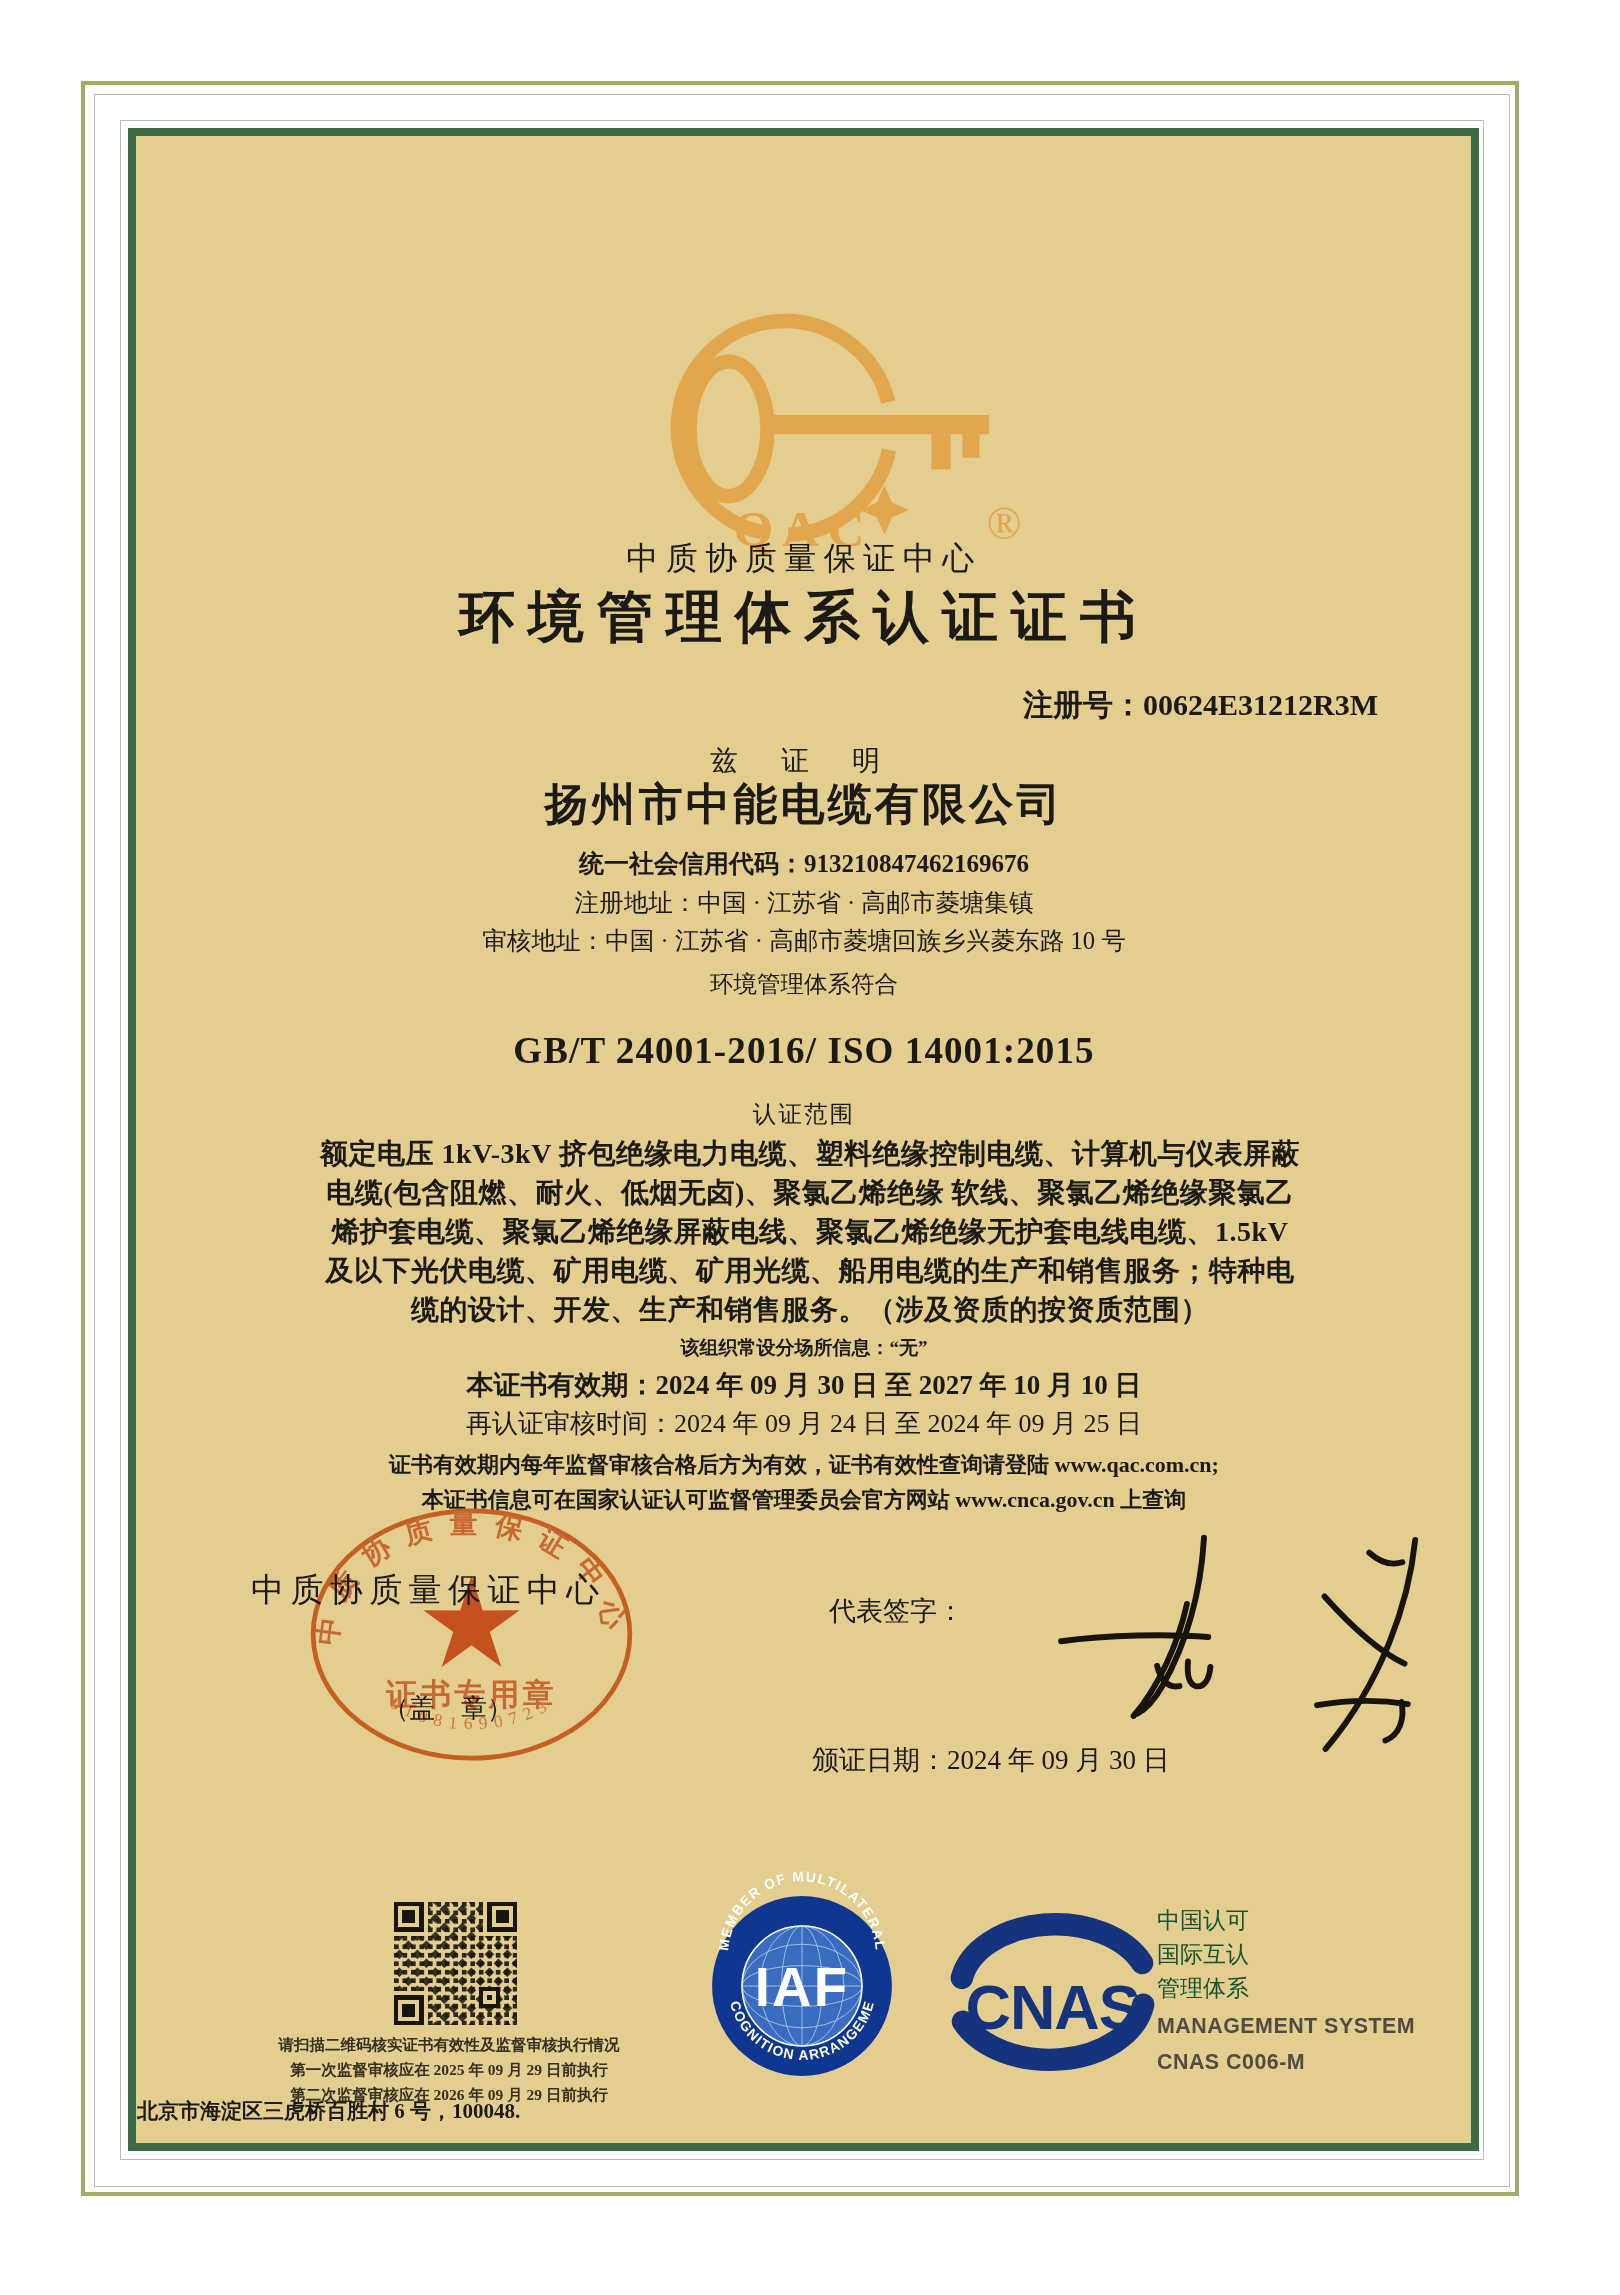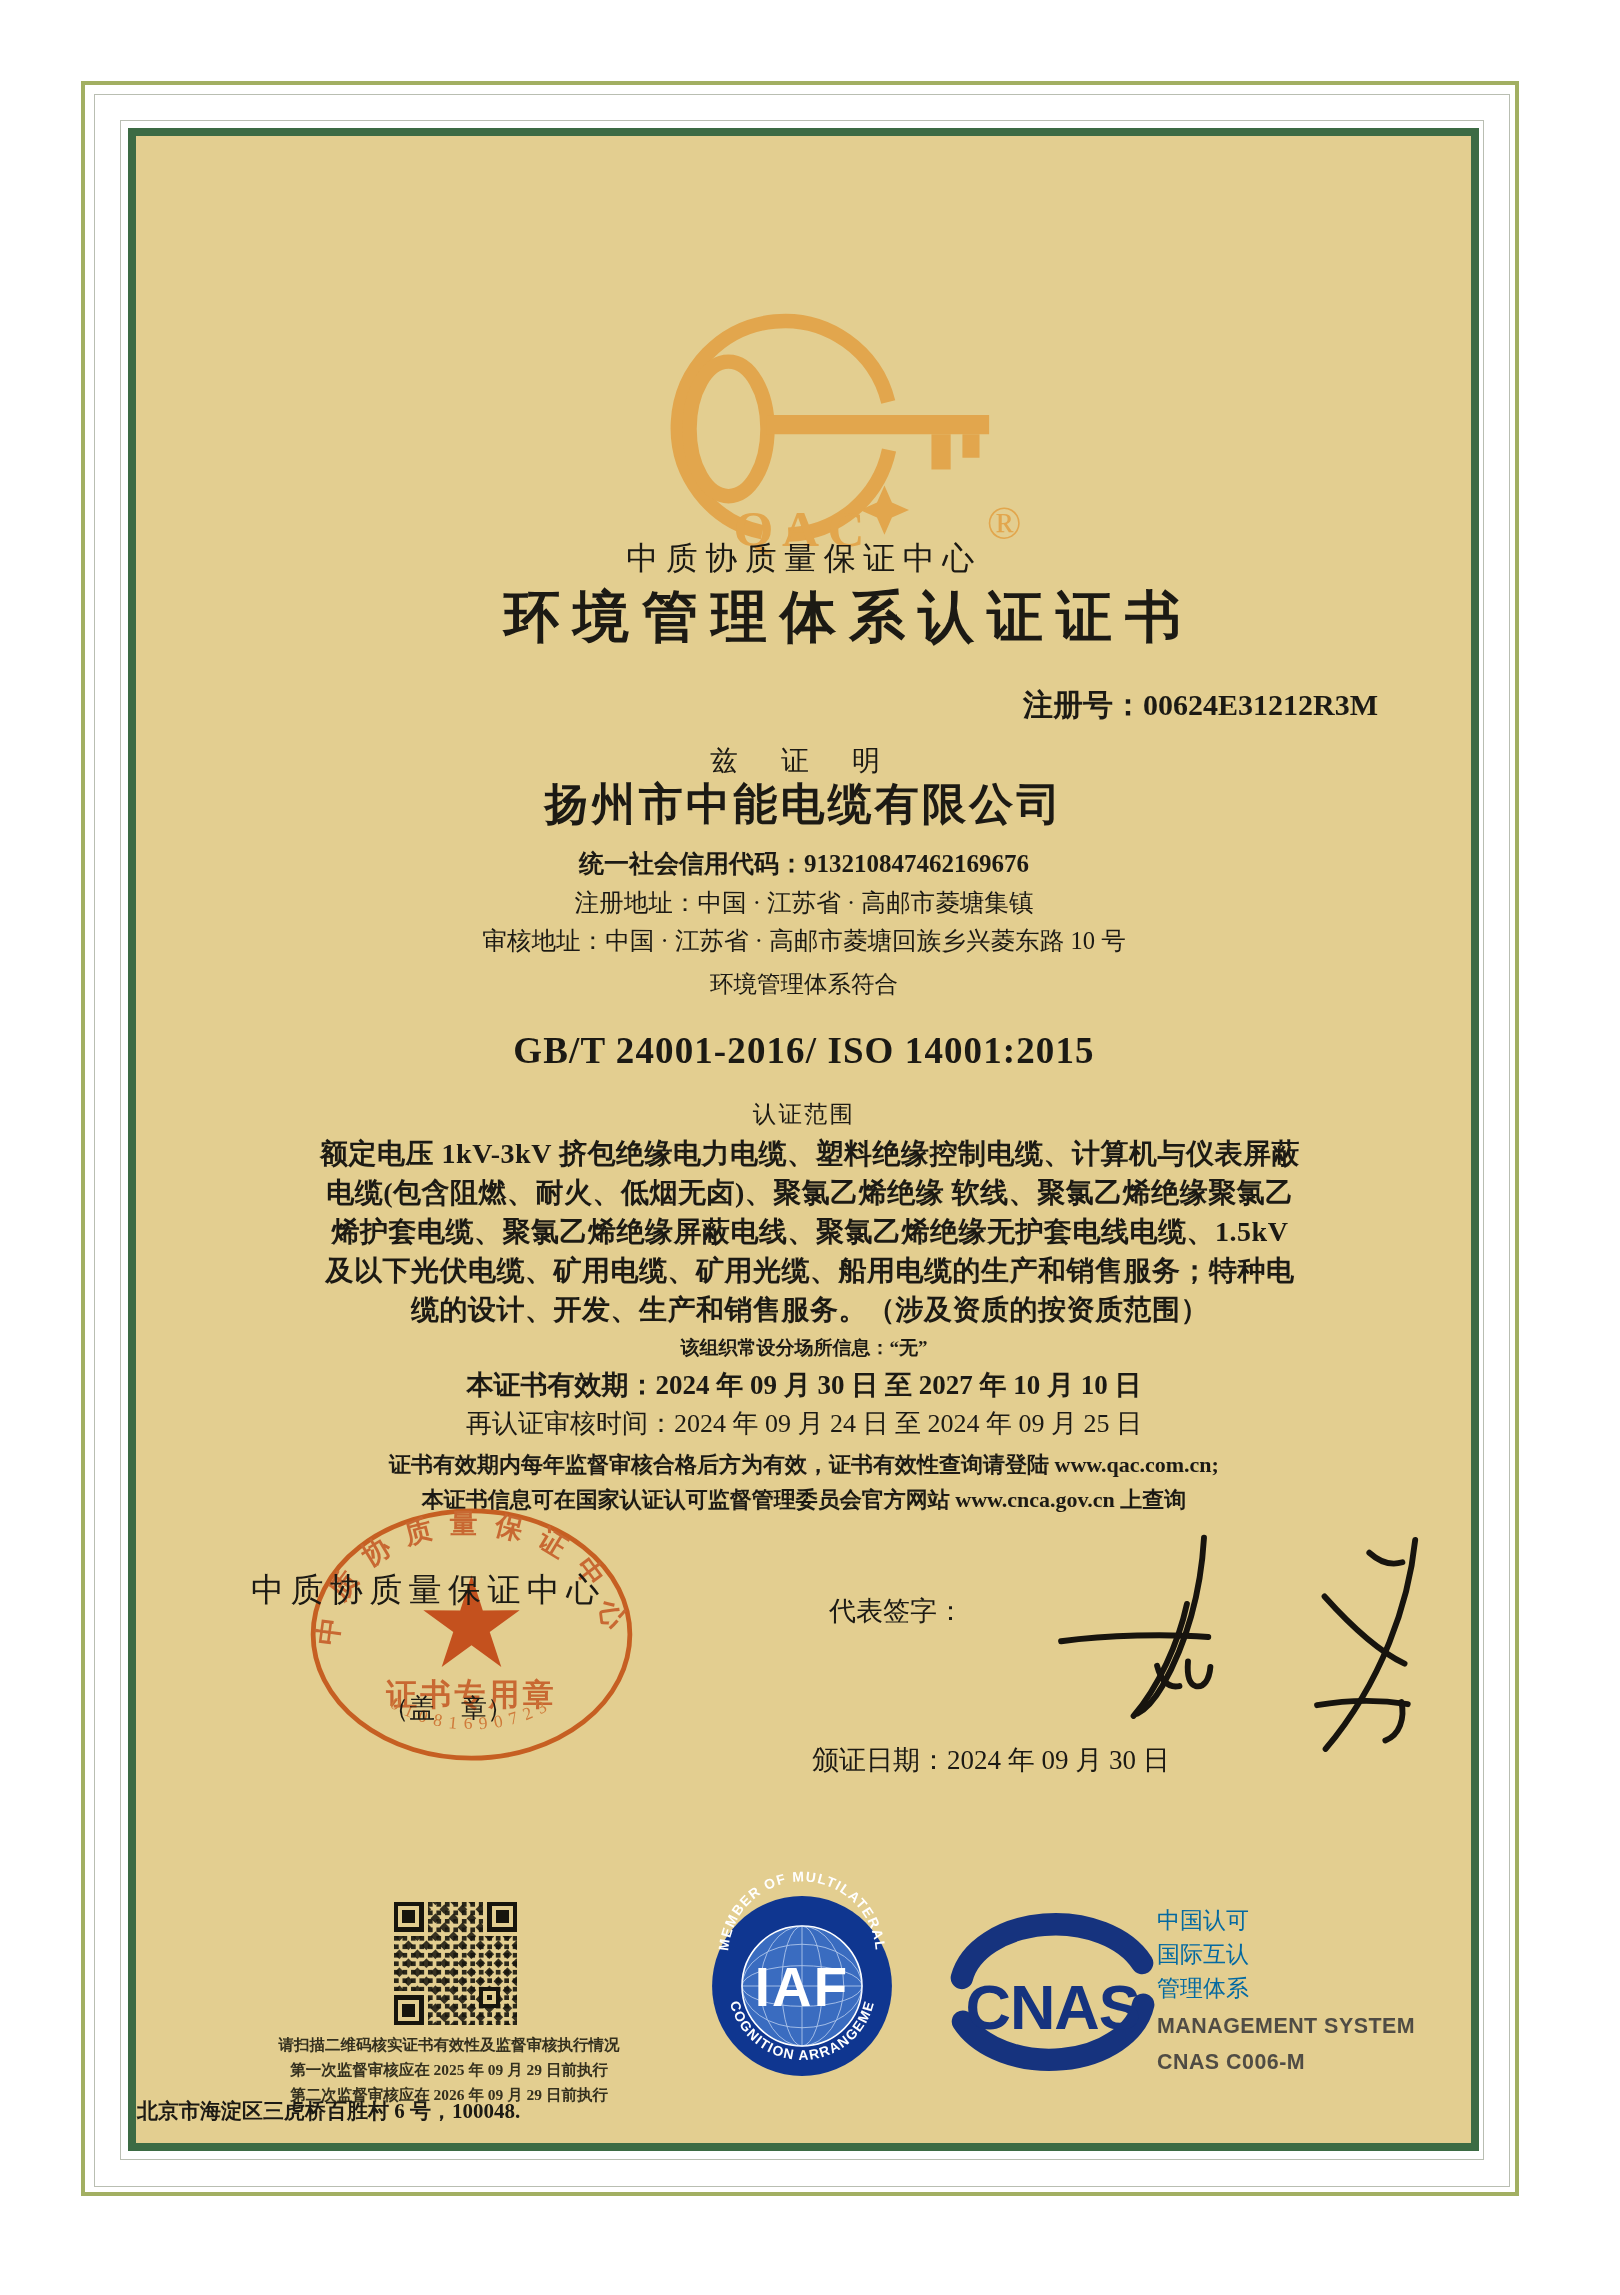--- a/index.html
+++ b/index.html
@@ -11,21 +11,21 @@
   .f3{left:120px;top:120px;width:1364px;height:2040px;border:1.6px solid #b9beb2;}
   .f4{left:128px;top:128px;width:1351px;height:2023px;border:8.5px solid #3c6b44;background:#e3ce90;}
   .t{position:absolute;white-space:nowrap;}
   .c{position:absolute;left:137px;width:1334px;text-align:center;white-space:nowrap;}
   .b{font-weight:bold;}
   .scope{position:absolute;left:176px;top:1134px;width:1268px;text-align:center;
          font-size:28px;font-weight:bold;line-height:39px;letter-spacing:0.5px;}
   .caps{position:absolute;left:209px;top:2032px;width:480px;text-align:center;
         font-size:15.5px;line-height:25px;font-weight:600;color:#34301e;}
   .accred{position:absolute;left:1157px;top:1904px;text-align:left;}
-  .acc-zh{font-size:23px;line-height:34px;color:#0369a1;}
+  .acc-zh{font-size:23px;line-height:34px;color:#14532d;}
   .acc-en{font-size:21.4px;line-height:31px;color:#504c44;font-weight:bold;
           font-family:"Liberation Sans","DejaVu Sans",sans-serif;letter-spacing:0.5px;}
   svg{position:absolute;overflow:visible;}
   svg text{font-family:"Liberation Serif","DejaVu Serif",serif;}
   .sans{font-family:"Liberation Sans","DejaVu Sans",sans-serif;}
 </style>
 </head>
 <body>
 
 <div class="cert">
@@ -45,21 +45,21 @@
       <rect x="232" y="206" width="416" height="36"></rect>
       <rect x="540" y="242" width="36" height="66"></rect>
       <rect x="598" y="242" width="32" height="44"></rect>
       <path d="M452,338 L466,370 L498,384 L466,398 L452,430 L438,398 L406,384 L438,370 Z"></path>
     </g>
     <text x="300" y="452" text-anchor="middle" font-size="96" font-weight="600" letter-spacing="16" fill="#e2a64d">QAC</text>
     <text x="676" y="438" text-anchor="middle" font-size="86" fill="#e2a64d">®</text>
   </svg>
 
   <div class="c" style="top:537px;font-size:32px;letter-spacing:7.5px;">中质协质量保证中心</div>
-  <div class="c b" style="top:580px;font-size:56px;letter-spacing:13px;margin-left:45px;">环境管理体系认证证书</div>
+  <div class="c b" style="top:580px;font-size:56px;letter-spacing:13px;">环境管理体系认证证书</div>
 
   <div class="c b" style="top:685px;font-size:30px;text-align:right;padding-right:93px;box-sizing:border-box;">
     <span>注册号：</span><span>00624E31212R3M</span>
   </div>
 
   <div class="c" style="top:742px;font-size:28px;letter-spacing:18px;">兹 证 明</div>
   <div class="c b" style="top:775px;font-size:44px;letter-spacing:3.2px;">扬州市中能电缆有限公司</div>
   <div class="c b" style="top:847px;font-size:25px;">统一社会信用代码：913210847462169676</div>
   <div class="c" style="top:886px;font-size:24.6px;">注册地址：中国 · 江苏省 · 高邮市菱塘集镇</div>
   <div class="c" style="top:924px;font-size:24.6px;">审核地址：中国 · 江苏省 · 高邮市菱塘回族乡兴菱东路 10 号</div>

